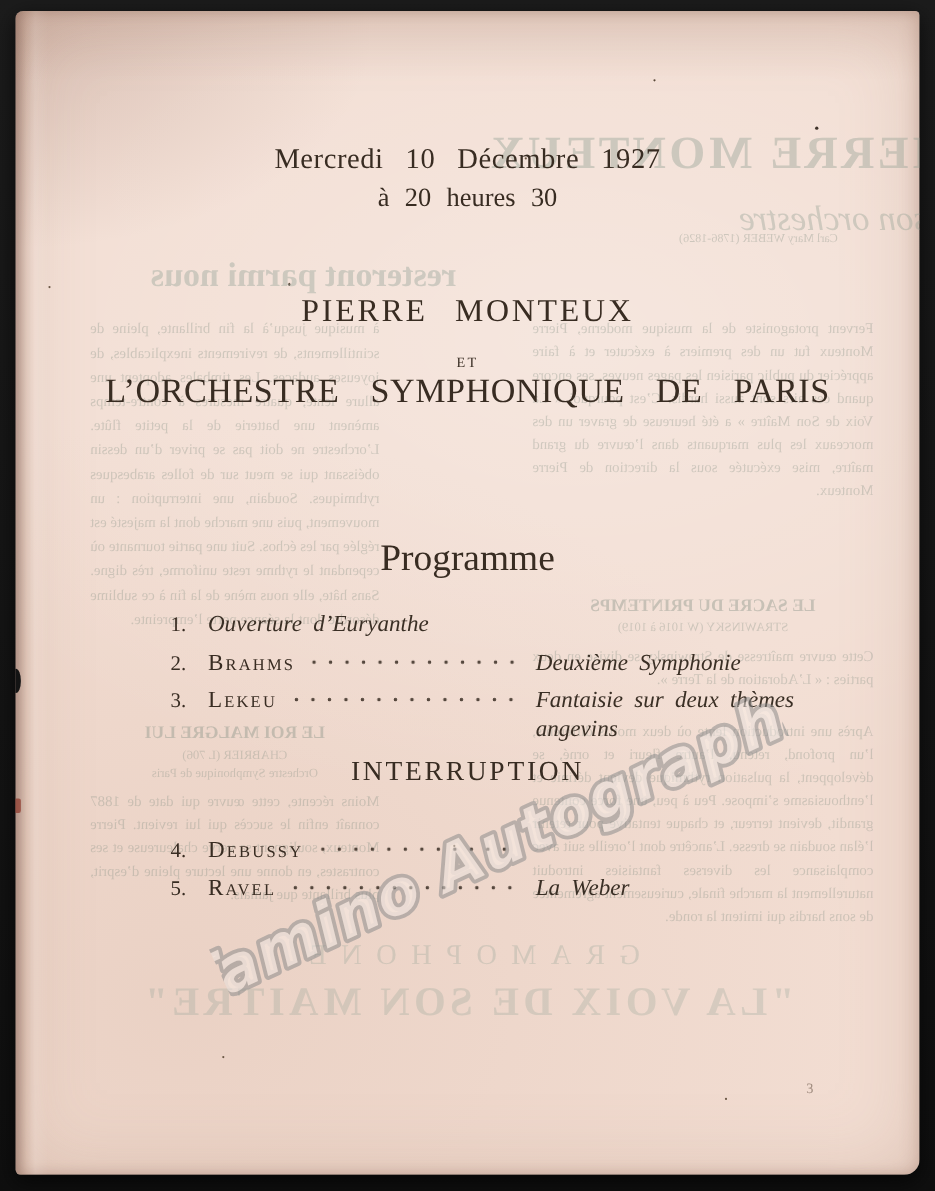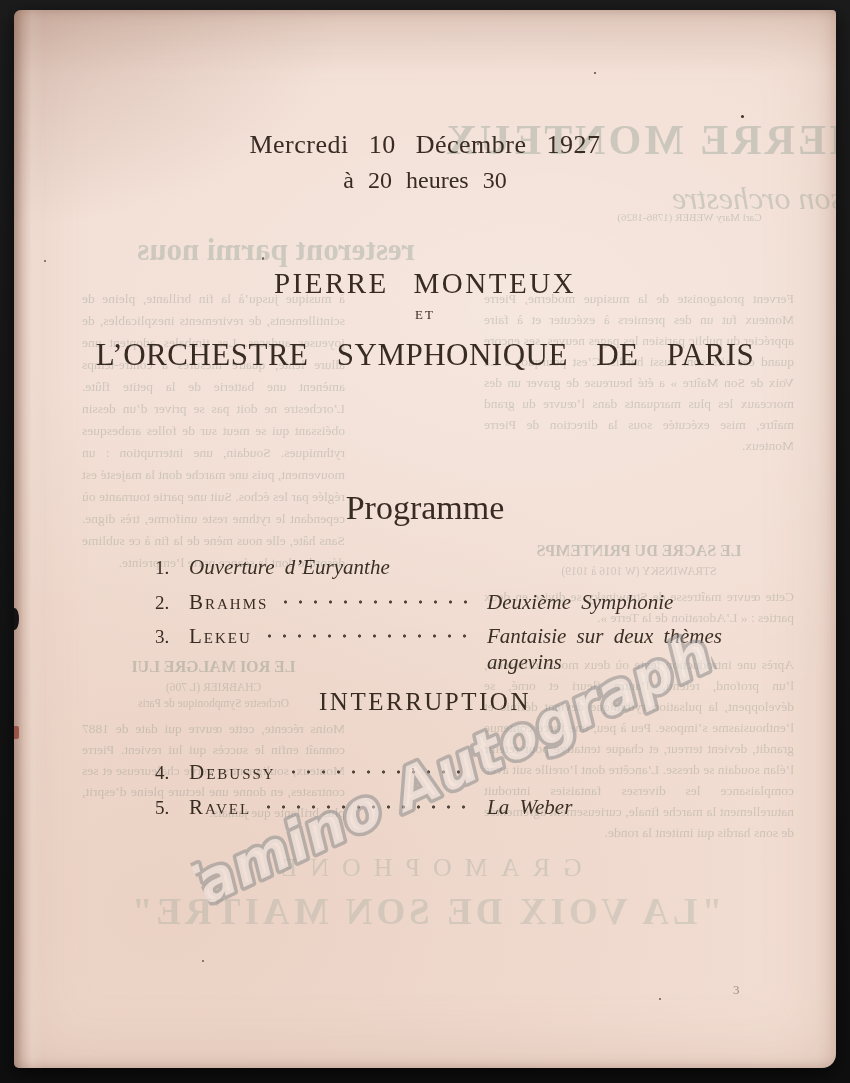--- a/index.html
+++ b/index.html
@@ -39,21 +39,21 @@
   .notch{position:absolute;left:-4px;top:598px;width:9px;height:22px;background:#141414;border-radius:50%;}
   .rednick{position:absolute;left:-1px;top:716px;width:6px;height:13px;background:#8a2f22;opacity:.65;border-radius:2px;}
   .speck{position:absolute;border-radius:50%;}
 
   
   .print{position:absolute;inset:0;z-index:3;color:#382c22;}
   .centered{position:absolute;left:0;width:100%;text-align:center;}
   .date-line{top:120px;font-size:26px;word-spacing:13px;letter-spacing:.5px;}
   .time-line{top:157px;font-size:24px;word-spacing:8px;}
   .artist-line{top:257px;font-size:29px;letter-spacing:2.5px;word-spacing:15px;}
-  .connector-line{top:297px;font-size:13px;letter-spacing:2px;}
+  .connector-line{top:312px;font-size:13px;letter-spacing:2px;}
   .orchestra-line{top:327px;font-size:31px;letter-spacing:.5px;word-spacing:20px;}
   .programme-heading{top:479px;font-size:34px;}
   .interruption-line{top:678px;font-size:25px;letter-spacing:2.5px;}
 
   .prog-row{position:absolute;left:141px;width:640px;height:26px;display:flex;align-items:baseline;line-height:26px;}
   .row-1{top:544px;} .row-2{top:579px;} .row-3{top:613px;}
   .row-4{top:749px;} .row-5{top:784px;}
   .item-num{flex:0 0 34px;font-size:19px;}
   .item-mid{flex:0 0 298px;display:flex;align-items:baseline;}
   .item-composer{font-variant:small-caps;font-size:21px;letter-spacing:2px;}

